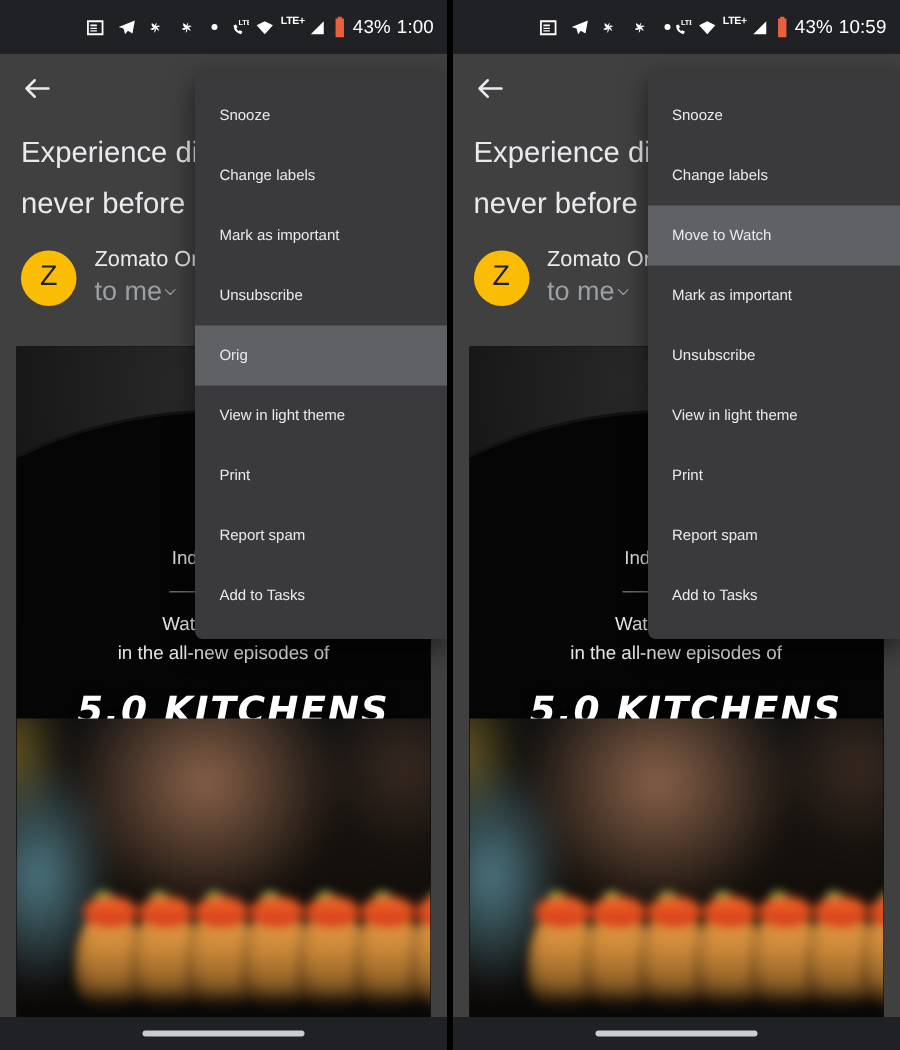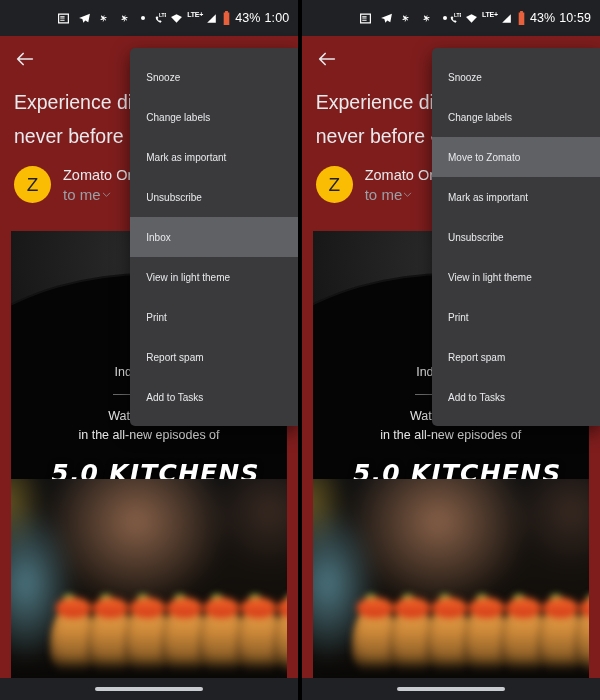--- a/index.html
+++ b/index.html
@@ -6,21 +6,21 @@
   html, body {
     width: 600px; height: 700px;
     background: #000;
     font-family: "Liberation Sans", sans-serif;
     overflow: hidden;
   }
   .screens { display: flex; width: 600px; height: 700px; }
   .panel {
     position: relative;
     width: 348px; height: 700px;
-    background: #7f1d1d;
+    background: #404040;
     overflow: hidden;
   }
   .gap { width: 4px; height: 700px; background: #000; }
 
   
   .statusbar {
     height: 36px; width: 100%;
     display: flex; align-items: center;
     padding: 0 9px;
     background: #202124;
@@ -47,21 +47,21 @@
   .emoji { font-size: 17px; }
   .senderrow { display: flex; align-items: center; padding-top: 14px; }
   .avatar {
     width: 37px; height: 37px; border-radius: 50%;
     background: #fbbc04; color: #202124;
     font-size: 19px; display: flex; align-items: center; justify-content: center;
     flex: 0 0 auto;
   }
   .sendercol { margin-left: 12px; min-width: 0; }
   .sendername { color: #e8eaed; font-size: 14.5px; white-space: nowrap; }
-  .tome { color: #9aa0a6; font-size: 15px; display: flex; align-items: center;
+  .tome { color: #9aa0a6; font-size: 18px; display: flex; align-items: center;
           gap: 0; margin-top: 3px; }
   .chev { width: 11px; height: 11px; fill: none; stroke: #9aa0a6;
           stroke-width: 1.7; stroke-linecap: round; stroke-linejoin: round; }
 
   
   .bodycard {
     position: absolute; left: 11px; top: 231px;
     width: 276px; height: 448px;
     background: #000; overflow: hidden;
   }
@@ -278,21 +278,21 @@
       <div class="menu-item">
           <span>Change labels</span>
         </div>
       <div class="menu-item">
           <span>Mark as important</span>
         </div>
       <div class="menu-item">
           <span>Unsubscribe</span>
         </div>
       <div class="menu-item selected">
-          <span>Inbox</span>
+          <span>Orig</span>
         </div>
       <div class="menu-item">
           <span>View in light theme</span>
         </div>
       <div class="menu-item">
           <span>Print</span>
         </div>
       <div class="menu-item">
           <span>Report spam</span>
         </div>
@@ -402,21 +402,21 @@
     </div>
 
     <div class="menu right-panel">
       <div class="menu-item">
           <span>Snooze</span>
         </div>
       <div class="menu-item">
           <span>Change labels</span>
         </div>
       <div class="menu-item selected">
-          <span>Move to Zomato</span>
+          <span>Move to Watch</span>
         </div>
       <div class="menu-item">
           <span>Mark as important</span>
         </div>
       <div class="menu-item">
           <span>Unsubscribe</span>
         </div>
       <div class="menu-item">
           <span>View in light theme</span>
         </div>

